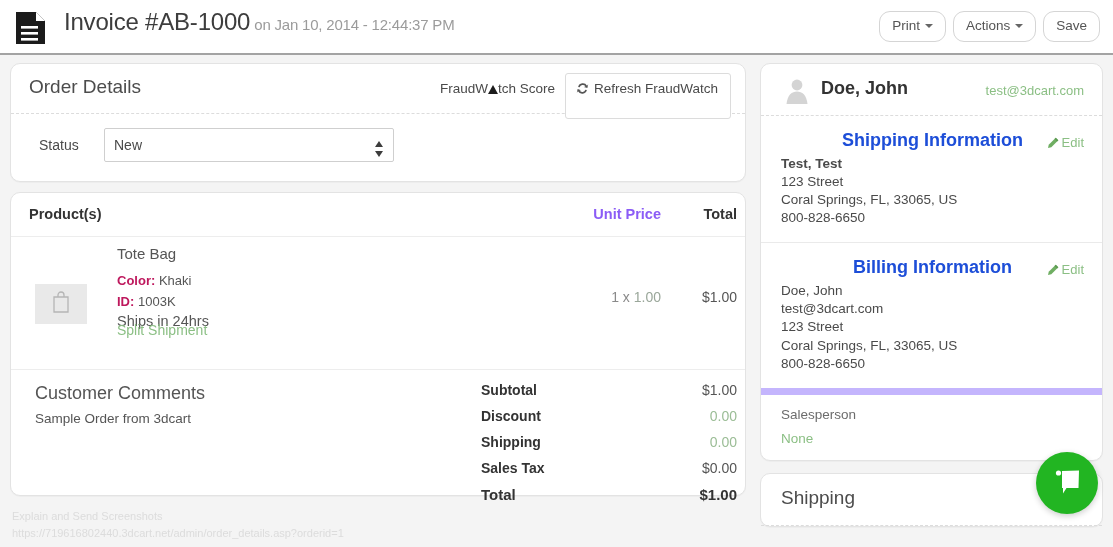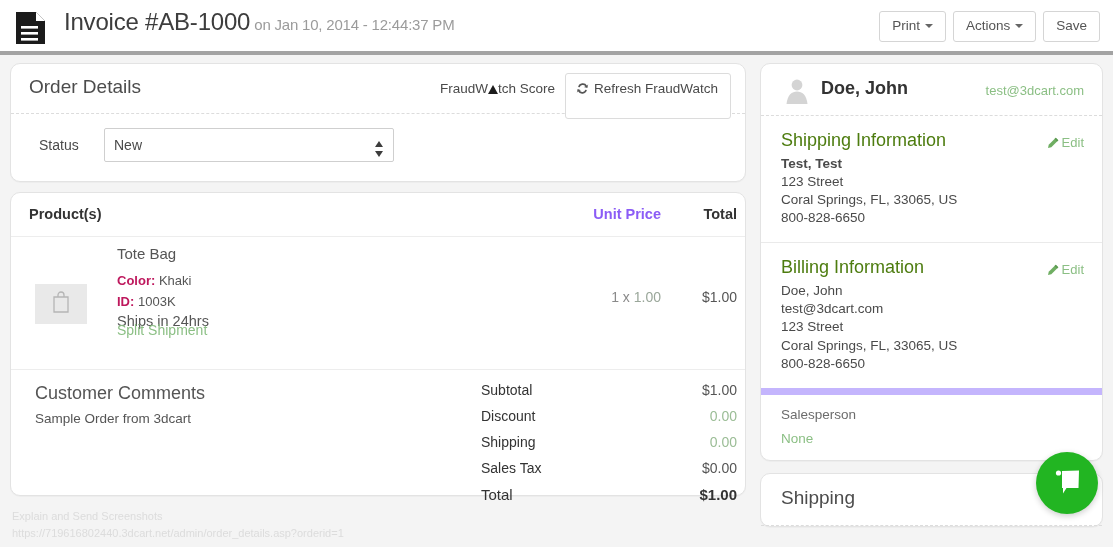--- a/index.html
+++ b/index.html
@@ -10,21 +10,21 @@
     background: #f4f4f4;
     font-family: "Liberation Sans", sans-serif;
     color: #4a4a4a;
     -webkit-font-smoothing: antialiased;
   }
 
   
   .topbar {
     position: absolute; left: 0; top: 0; width: 1113px; height: 55px;
     background: #ffffff;
-    border-bottom: 4px solid #a3a3a3;
+    border-bottom: 2px solid #a3a3a3;
   }
   .doc-icon {
     position: absolute; left: 14px; top: 11px; width: 32px; height: 34px;
   }
   .page-title {
     position: absolute; left: 64px; top: 8px;
     font-size: 24px; font-weight: 400; color: #3d3d3d;
     letter-spacing: -0.2px;
     white-space: nowrap;
   }
@@ -32,21 +32,21 @@
     font-size: 15px; color: #9b9b9b; font-weight: 400;
     margin-left: 4px;
   }
   .topbtns {
     position: absolute; right: 13px; top: 11px;
     display: flex; gap: 7px;
   }
   .btn {
     background: #fff;
     border: 1px solid #d5d5d5;
-    border-radius: 3px;
+    border-radius: 11px;
     padding: 6px 12px;
     font-size: 13.5px;
     color: #555;
     line-height: 1.25;
     cursor: pointer;
     white-space: nowrap;
     font-family: "Liberation Sans", sans-serif;
   }
   .caret {
     display: inline-block;
@@ -196,21 +196,21 @@
   .cc-title {
     position: absolute; left: 24px; top: 13px;
     font-size: 18px; color: #555; font-weight: 400;
   }
   .cc-text {
     position: absolute; left: 24px; top: 41px;
     font-size: 13.5px; color: #555;
   }
   .totals { position: absolute; left: 470px; top: 12px; width: 256px; }
   .trow { display: flex; justify-content: space-between; height: 26px; align-items: flex-start; }
-  .tlabel { font-size: 14px; font-weight: normal; color: #333; }
+  .tlabel { font-size: 14px; font-weight: bold; color: #333; }
   .tval { font-size: 14px; color: #555; }
   .tval.green { color: #9bbd96; }
   .trow.grand .tlabel { font-size: 15px; }
   .trow.grand .tval { font-size: 15px; font-weight: bold; color: #333; }
 
   .watermark {
     position: absolute; left: 12px; top: 508px;
     font-size: 11px; color: #dcdcdc; line-height: 1.5;
     pointer-events: none;
     white-space: nowrap;
@@ -222,21 +222,21 @@
   .cust-name {
     position: absolute; left: 60px; top: 14px;
     font-size: 18px; font-weight: bold; color: #333;
   }
   .cust-mail {
     position: absolute; right: 18px; top: 19px;
     font-size: 13px; color: #8bbf84; cursor: pointer;
   }
   .addr-block { position: relative; padding: 14px 18px 15px 20px; }
   .addr-block + .addr-block { border-top: 1px solid #eaeaea; }
-  .addr-title { font-size: 18px; color: #4d7c0f; font-weight: 400; margin-bottom: 4px; }
+  .addr-title { font-size: 18px; color: #1d4ed8; font-weight: 700; margin-bottom: 4px; text-align: center; }
   .addr-lines { font-size: 13.5px; color: #4a4a4a; line-height: 1.34; }
   .addr-lines b { font-weight: bold; }
   .addr-lines .green-b { color: #4f9a48; font-weight: bold; }
   .edit-link {
     position: absolute; right: 18px; top: 19px;
     font-size: 13px; color: #8bbf84; cursor: pointer; white-space: nowrap;
   }
   .pencil { display:inline-block; vertical-align:-2px; margin-right:3px; }
   .sales-block { border-top: 7px solid #c4b5fd; padding: 12px 18px 14px 20px; }
   .sales-label { font-size: 13.5px; color: #6c6c6c; margin-bottom: 9px; }

